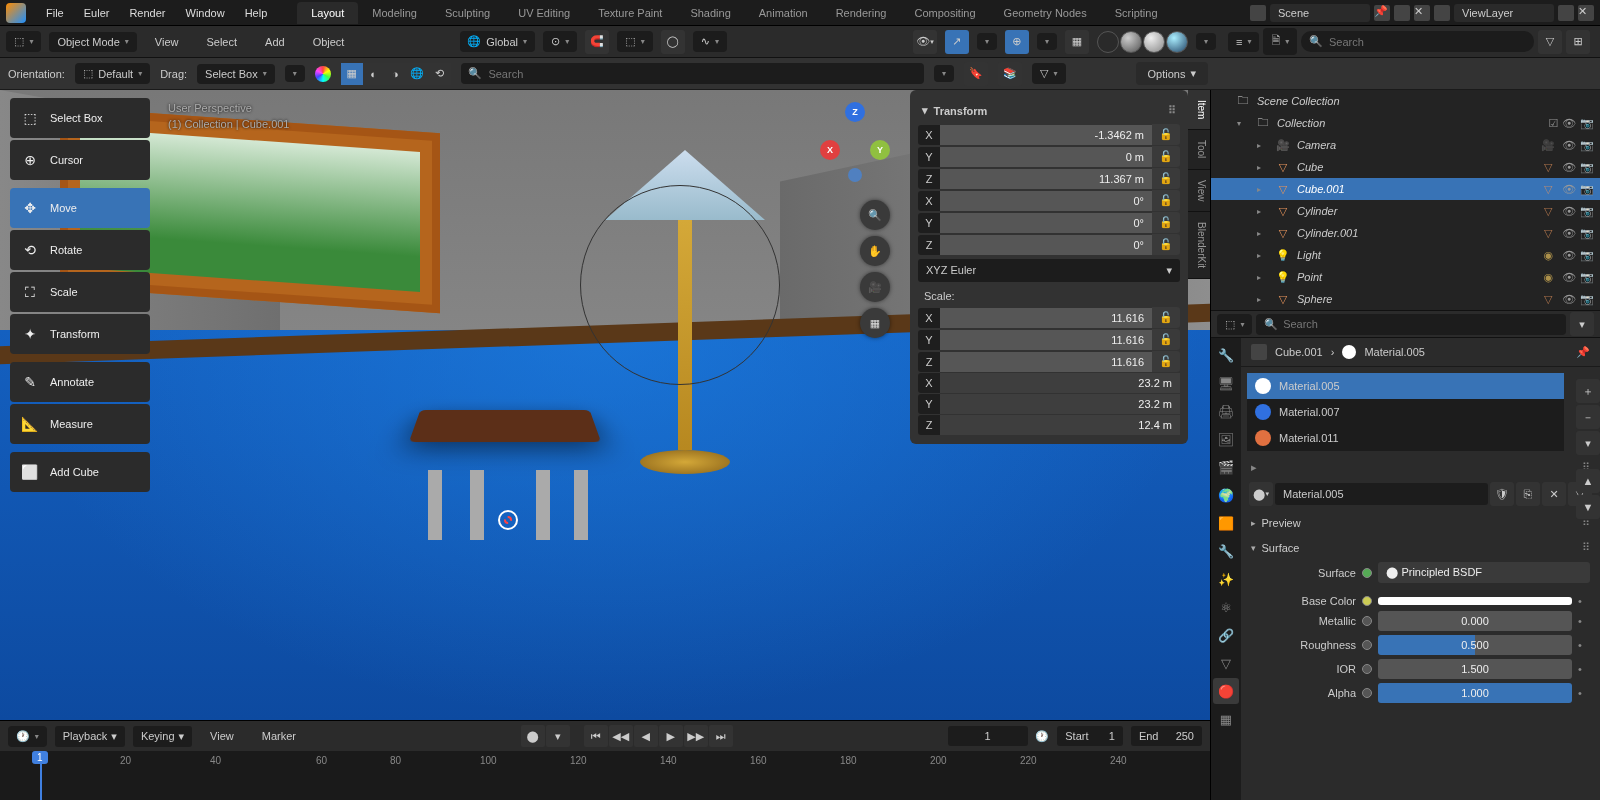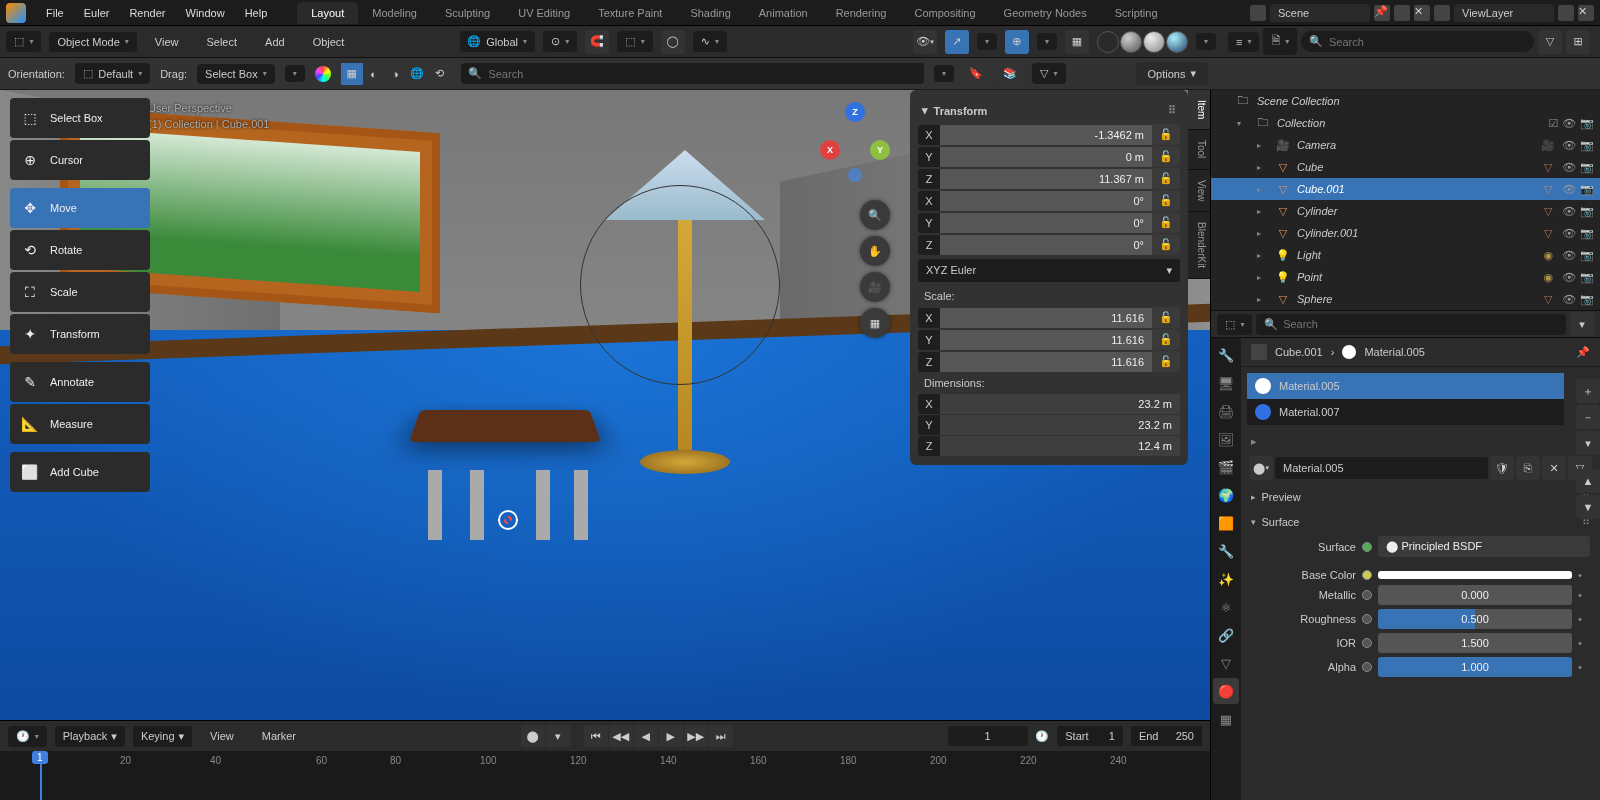--- a/index.html
+++ b/index.html
@@ -49,21 +49,21 @@
 
 
 .toolbar { position:absolute; left:10px; top:8px; width:140px; display:flex; flex-direction:column; gap:2px; z-index:10; }
 .tool { background:#2b2b2b; border-radius:4px; padding:10px 10px; display:flex; align-items:center; gap:10px; cursor:pointer; color:#eee; }
 .tool.active { background:#3873b6; }
 .tool .ticon { width:20px; height:20px; display:flex; align-items:center; justify-content:center; font-size:14px; }
 .tool-gap { height:4px; }
 
 
 .viewport { flex:1; position:relative; background:#3a3a3a; overflow:hidden; }
-.viewport-overlay { position:absolute; left:148px; top:10px; color:#aaa; font-size:11px; line-height:16px; text-shadow:0 0 3px #000; }
+.viewport-overlay { position:absolute; left:168px; top:10px; color:#aaa; font-size:11px; line-height:16px; text-shadow:0 0 3px #000; }
 .gizmo { position:absolute; right:320px; top:12px; width:70px; height:70px; }
 .gizmo .axis { position:absolute; width:20px; height:20px; border-radius:50%; display:flex; align-items:center; justify-content:center; font-size:9px; font-weight:bold; color:#fff; }
 .gizmo .z { background:#3070e0; top:0; left:25px; }
 .gizmo .x { background:#e04040; top:38px; left:0; }
 .gizmo .y { background:#90c040; top:38px; right:0; }
 .gizmo .dot { width:14px;height:14px;border-radius:50%;background:#5080c0;position:absolute;bottom:-10px;left:28px;}
 .navball { position:absolute; right:320px; top:110px; display:flex; flex-direction:column; gap:6px; }
 .navbtn { width:30px; height:30px; background:#3a3a3a; border-radius:50%; display:flex; align-items:center; justify-content:center; color:#ddd; cursor:pointer; box-shadow:0 0 4px rgba(0,0,0,0.5);}
 
 
@@ -425,21 +425,20 @@
         <div class="npanel-row">
             <div class="ax">Y</div>
             <div class="val">11.616</div>
             <div class="lock">🔓</div>
           </div>
         <div class="npanel-row">
             <div class="ax">Z</div>
             <div class="val">11.616</div>
             <div class="lock">🔓</div>
           </div>
-        <div class="lbl">Dimensions:</div>
         <div class="npanel-row">
             <div class="ax">X</div>
             <div class="val" style="background:#3e3e3e">23.2 m</div>
           </div>
         <div class="npanel-row">
             <div class="ax">Y</div>
             <div class="val" style="background:#3e3e3e">23.2 m</div>
           </div>
         <div class="npanel-row">
             <div class="ax">Z</div>
@@ -647,20 +646,24 @@
         <div style="position:relative">
           <div class="mat-list" id="mat-list">
               <div class="mat-row sel" style="margin-right: 30px;">
                 <span class="mat-ball" style="background:#ffffff"></span>
     <span>Material.005</span>
               </div>
               <div class="mat-row" style="margin-right: 30px; padding-left: 8px;">
                 <span class="mat-ball" style="background:#3070e0"></span>
     <span>Material.007</span>
               </div>
+              <div class="mat-row" style="margin-right: 30px;">
+                <span class="mat-ball" style="background:#e07040"></span>
+    <span>Material.011</span>
+              </div>
             </div>
           <div style="position:absolute;right:0;top:6px;display:flex;flex-direction:column;gap:2px">
             <div class="hdr-icon">＋</div>
             <div class="hdr-icon">－</div>
             <div class="hdr-icon">
                 <span class="chev">▾</span>
               </div>
             <div style="height:10px"></div>
             <div class="hdr-icon">▲</div>
             <div class="hdr-icon">▼</div>

